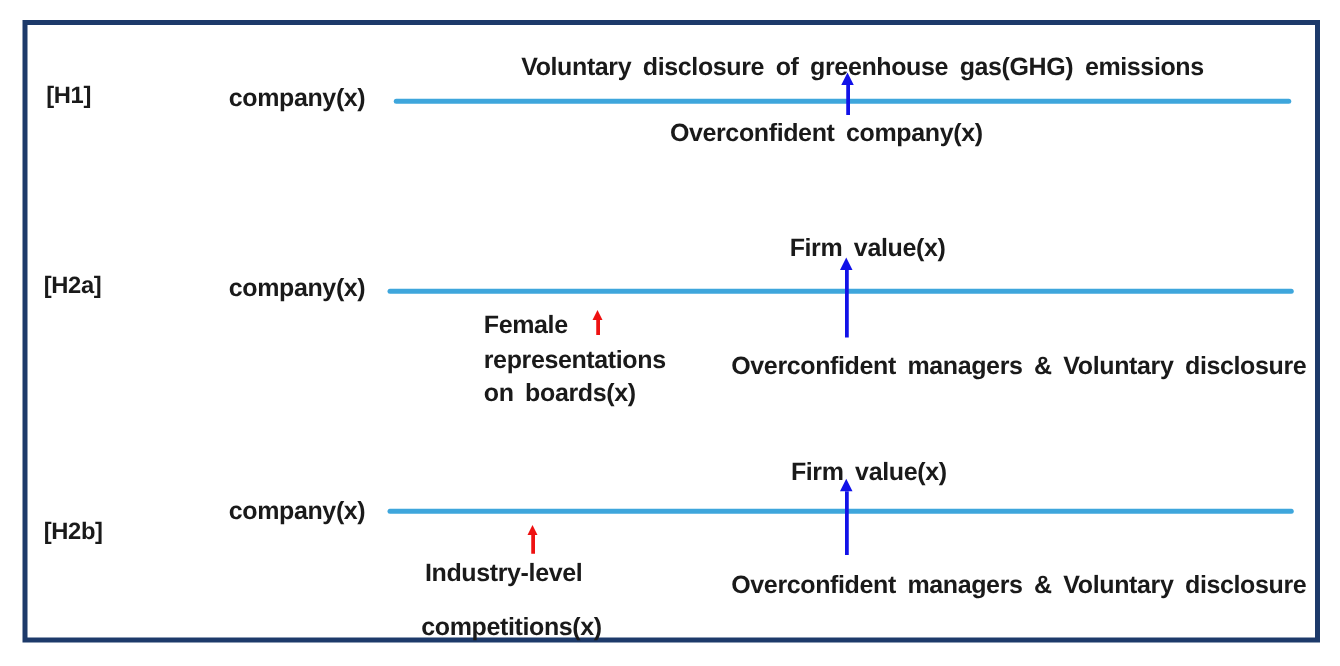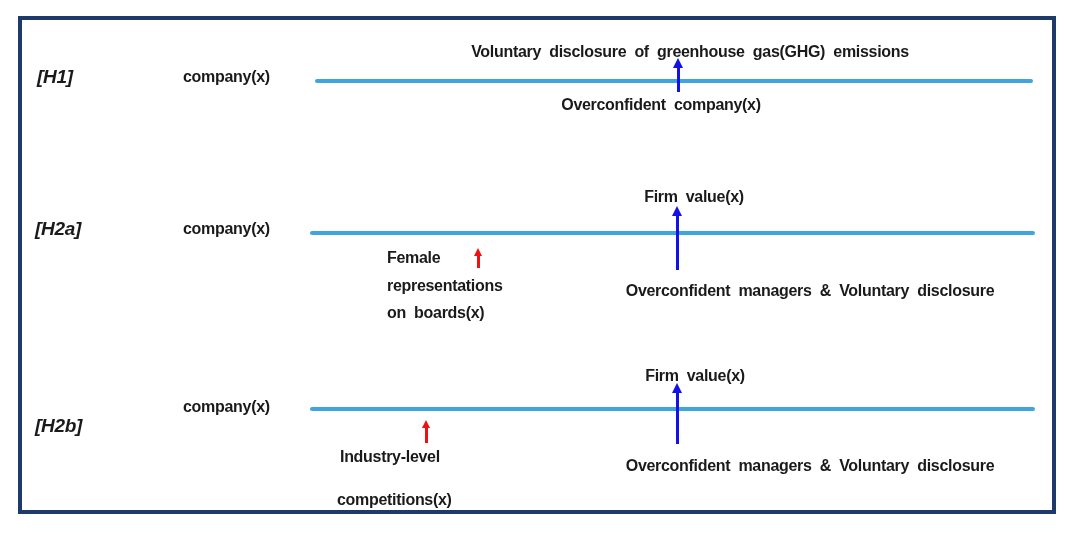--- a/index.html
+++ b/index.html
@@ -20,31 +20,31 @@
   }
   .frame{
     position:absolute;
     left:18px;top:16px;
     width:1030px;height:490px;
     border:4px solid var(--frame);
     background:var(--background);
   }
   .t{
     position:absolute;
-    font-size:16px;
+    font-size:20px;
     font-weight:700;
     color:var(--text);
     white-space:nowrap;
     word-spacing:4px;
     letter-spacing:-0.3px;
     line-height:1.2;
     z-index:3;
   }
   .center{text-align:center;}
-  .label{font-size:19px;font-style:italic;}
+  .label{font-size:19px;}
   .hline{
     position:absolute;
     height:4px;
     background:var(--line);
     border-radius:2px;
     z-index:1;
   }
   .arrow{
     position:absolute;
     display:flex;

